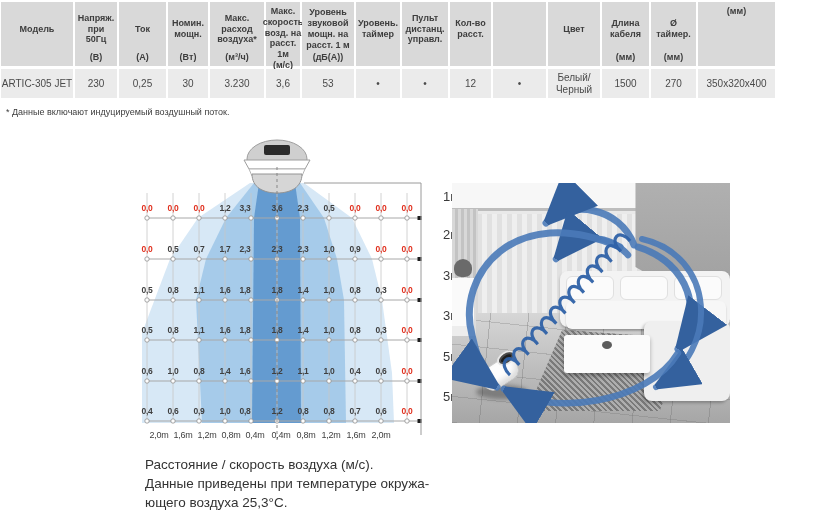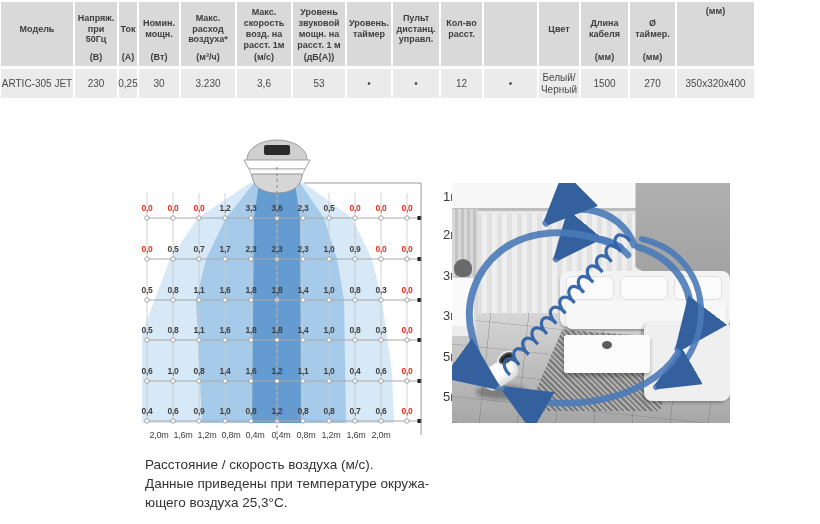--- a/index.html
+++ b/index.html
@@ -21,21 +21,21 @@
   .footnote { position:absolute; left:6px; top:107px; font-size:9px; color:#3d3d3d; }
 
   
   .diagram { position:absolute; left:140px; top:133px; width:310px; height:322px; }
   .diagram svg { position:absolute; left:0; top:0; }
   .vrow { position:absolute; left:0; width:300px; height:12px; }
   .vrow span { position:absolute; width:26px; text-align:center; font-size:8.5px;
                font-weight:bold; color:#3f3f3f; letter-spacing:-0.3px; }
   .vrow span.zero { color:#e0301e; }
   .r0{top:70px}.r1{top:111px}.r2{top:152px}.r3{top:192px}.r4{top:233px}.r5{top:273px}
-  .c0{left:-6px}.c1{left:20px}.c2{left:46px}.c3{left:72px}.c4{left:98px}.c5{left:124px}
+  .c0{left:-6px}.c1{left:20px}.c2{left:46px}.c3{left:72px}.c4{left:92px}.c5{left:124px}
   .c6{left:150px}.c7{left:176px}.c8{left:202px}.c9{left:228px}.c10{left:254px}
   .xlabels { position:absolute; left:0; top:297px; width:300px; height:12px; }
   .xlabels span { position:absolute; width:30px; text-align:center; font-size:9px;
                   color:#3f3f3f; letter-spacing:-0.3px; }
   .x0{left:4px}.x1{left:28px}.x2{left:52px}.x3{left:76px}.x4{left:100px}
   .x5{left:126px}.x6{left:151px}.x7{left:176px}.x8{left:201px}.x9{left:226px}
   .dlabel { position:absolute; left:303px; width:22px; font-size:13px; color:#3a3a3a; }
   .d0{top:56px}.d1{top:94px}.d2{top:135px}.d3{top:175px}.d4{top:216px}.d5{top:256px}
 
   .caption { position:absolute; left:145px; top:455px; width:340px; font-size:13.5px;
@@ -100,42 +100,42 @@
         </div>
       <div class="dcell">ARTIC-305 JET</div>
     </div>
     <div class="col" style="width:42px">
       <div class="hcell">
           <div class="htitle">Напряж. при 50Гц</div>
           <div class="hunit">(В)</div>
         </div>
       <div class="dcell">230</div>
     </div>
-    <div class="col" style="width:18px">
+    <div class="col" style="width:47px">
       <div class="hcell">
           <div class="htitle">Ток</div>
           <div class="hunit">(А)</div>
         </div>
       <div class="dcell">0,25</div>
     </div>
     <div class="col" style="width:40px">
       <div class="hcell">
           <div class="htitle">Номин. мощн.</div>
           <div class="hunit">(Вт)</div>
         </div>
       <div class="dcell">30</div>
     </div>
     <div class="col" style="width:54px">
       <div class="hcell">
           <div class="htitle">Макс. расход воздуха*</div>
           <div class="hunit">(м³/ч)</div>
         </div>
       <div class="dcell">3.230</div>
     </div>
-    <div class="col" style="width:54px">
+    <div class="col" style="width:34px">
       <div class="hcell">
           <div class="htitle">Макс. скорость возд. на расст. 1м</div>
           <div class="hunit">(м/с)</div>
         </div>
       <div class="dcell">3,6</div>
     </div>
     <div class="col" style="width:52px">
       <div class="hcell">
           <div class="htitle">Уровень звуковой мощн. на расст. 1 м</div>
           <div class="hunit">(дБ(А))</div>
@@ -162,21 +162,21 @@
           <div class="hunit"></div>
         </div>
       <div class="dcell">12</div>
     </div>
     <div class="col" style="width:53px">
       <div class="hcell">
           <div class="hunit"></div>
         </div>
       <div class="dcell">•</div>
     </div>
-    <div class="col" style="width:40px">
+    <div class="col" style="width:52px">
       <div class="hcell">
           <div class="htitle">Цвет</div>
           <div class="hunit"></div>
         </div>
       <div class="dcell">Белый/
 Черный</div>
     </div>
     <div class="col" style="width:47px">
       <div class="hcell">
           <div class="htitle">Длина кабеля</div>
@@ -192,20 +192,21 @@
       <div class="dcell">270</div>
     </div>
     <div class="col" style="width:77px">
       <div class="hcell">
           <div class="hunit">(мм)</div>
         </div>
       <div class="dcell">350x320x400</div>
     </div>
   </div>
 
+  <div class="footnote">* Данные включают индуцируемый воздушный поток.</div>
 
   <div class="diagram">
     <svg width="310" height="322" viewBox="0 0 310 322">
 
       <polygon points="110,50 164,50 212,85 232,126 242,167 252,240 254,290 2,290 2,200 30,126 58,85" fill="#d7e8f6"></polygon>
       <polygon points="114,50 160,50 184,85 197,126 204,167 206,290 62,290 56,167 66,126 86,85" fill="#a6cbea"></polygon>
       <polygon points="119,50 155,50 160,85 161,290 112,290 114,85" fill="#649bd0"></polygon>
 
       <g id="grid-extra">
           <line x1="7" y1="60" x2="7" y2="288" stroke="#c6c6c6" stroke-width="0.8"></line>

